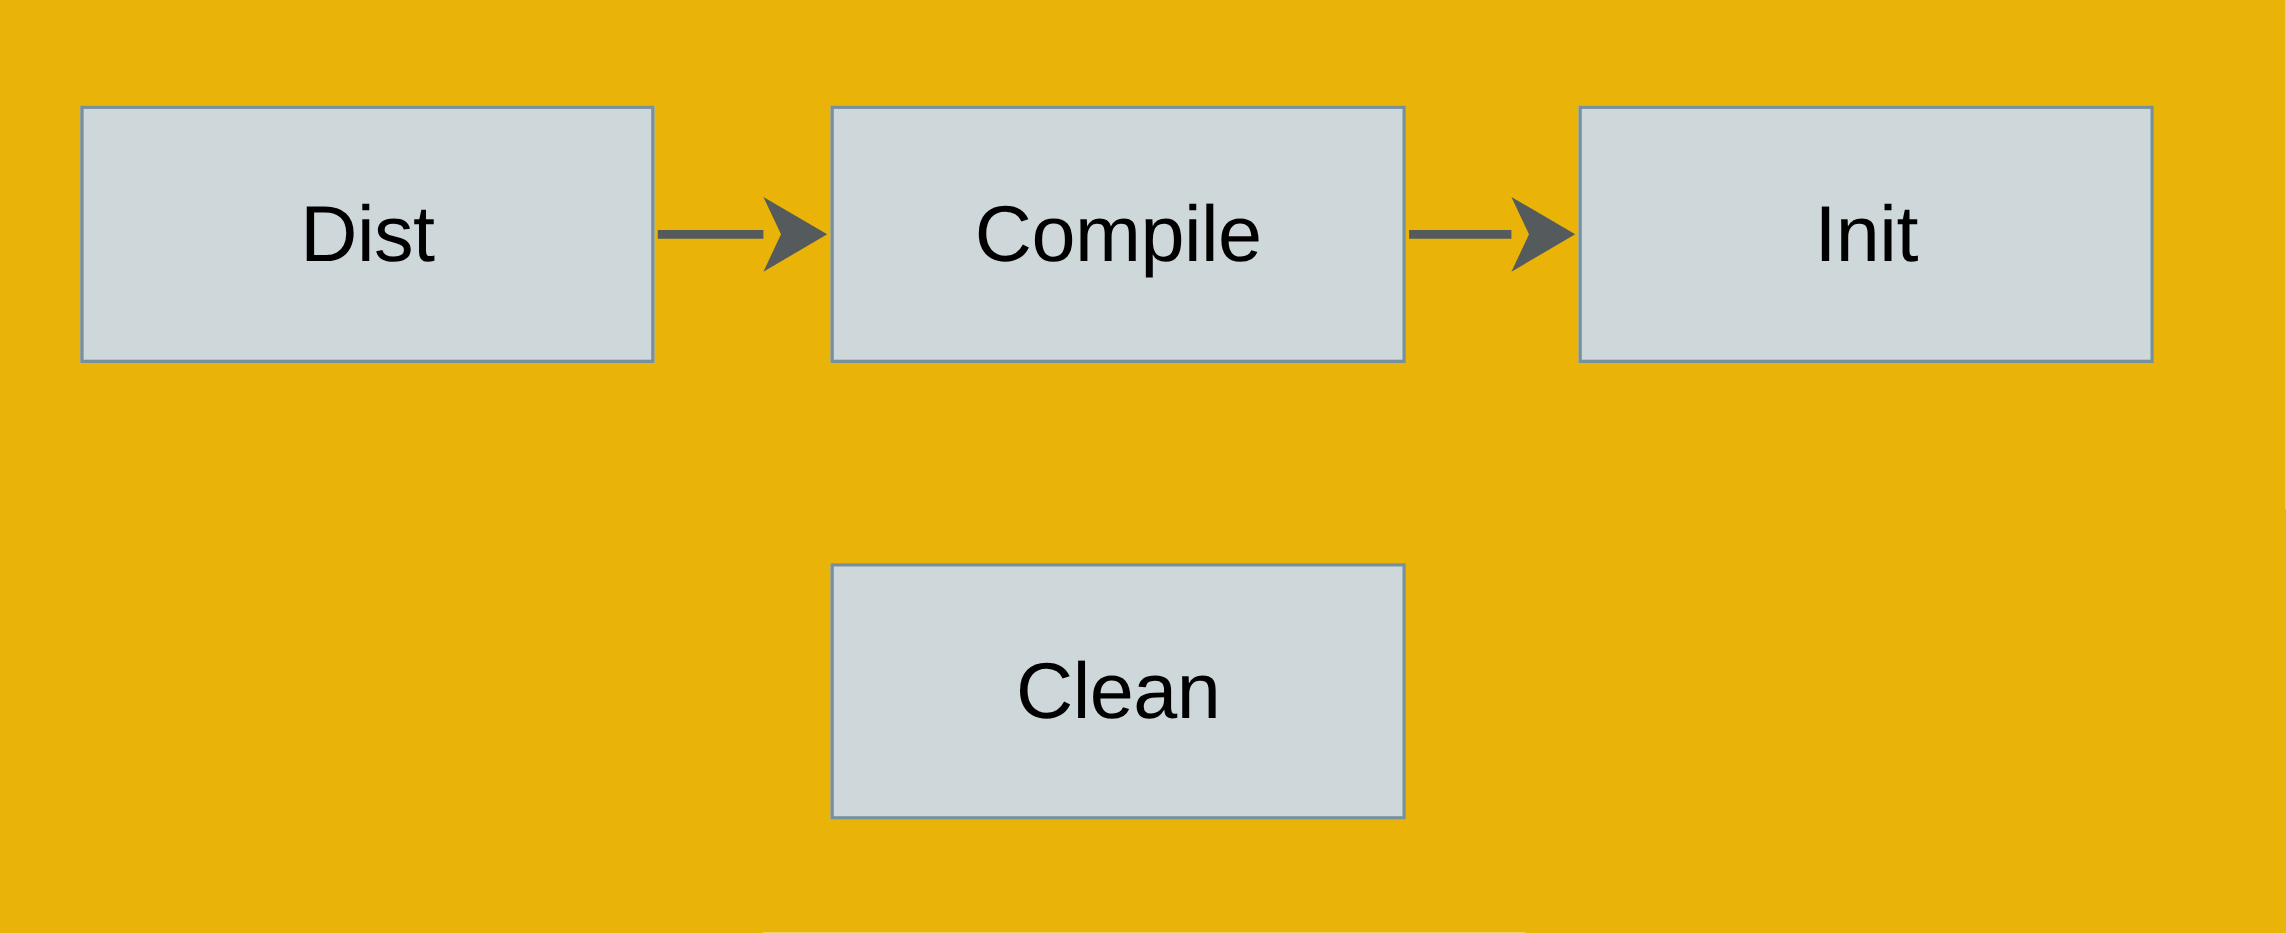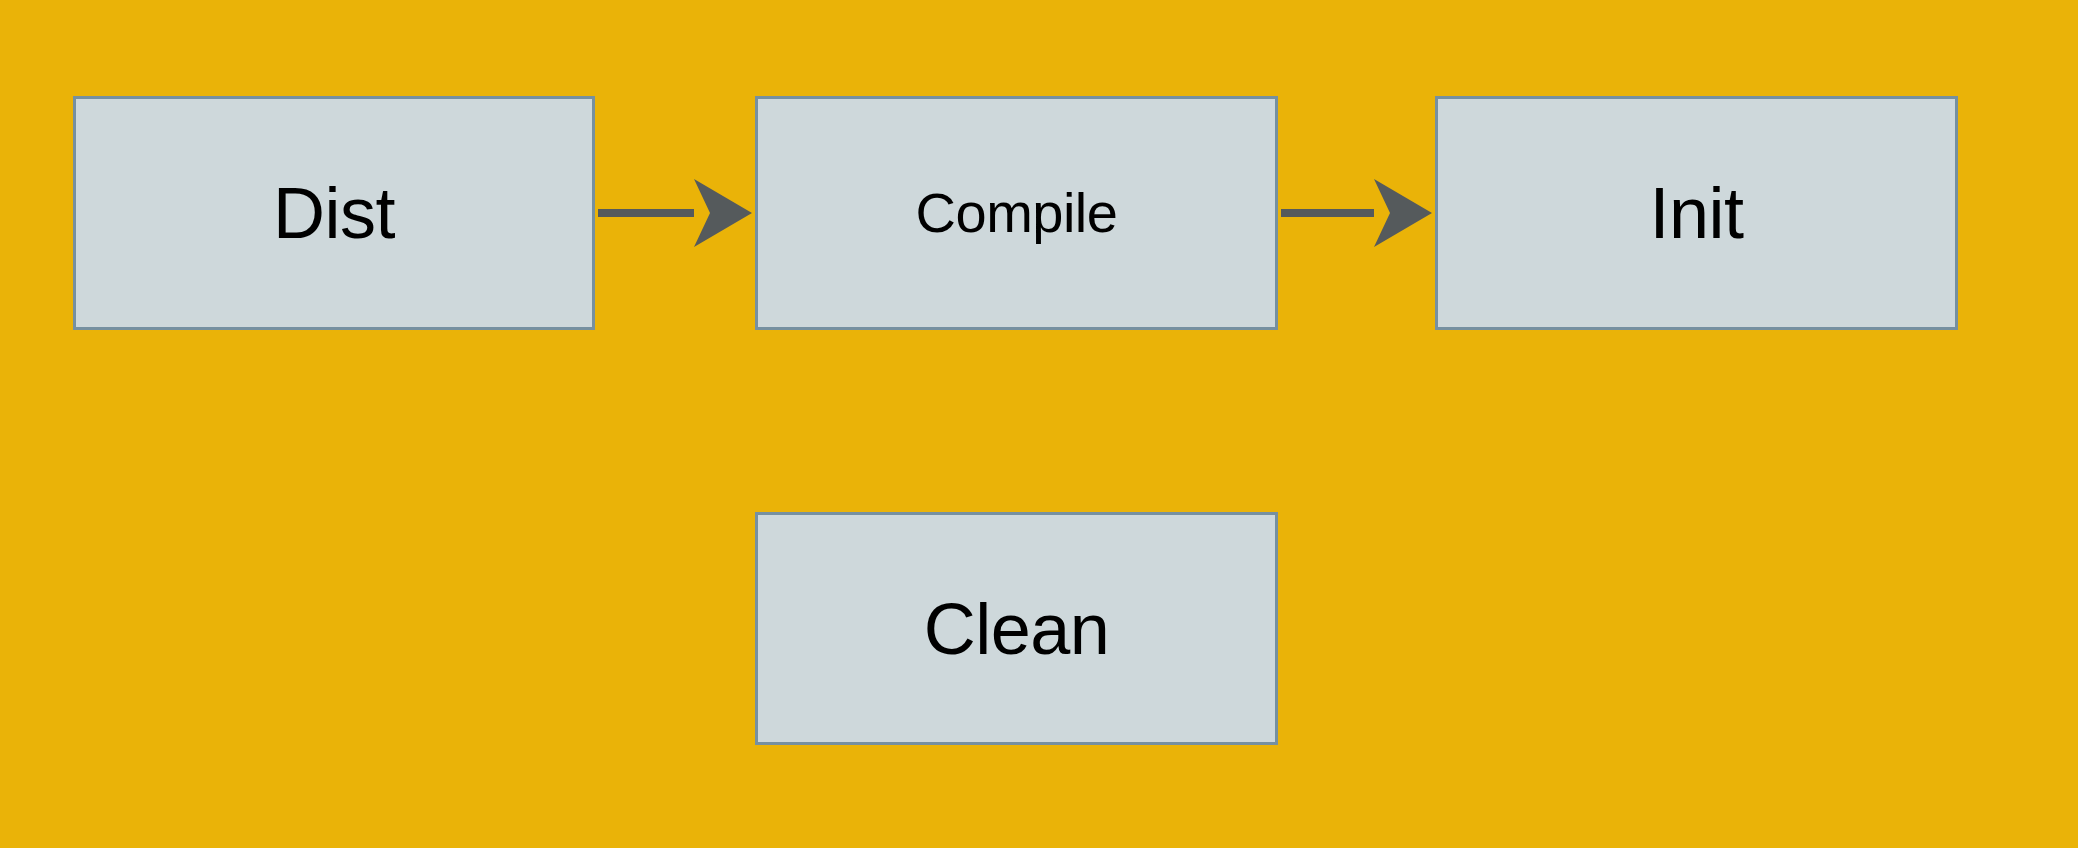--- a/index.html
+++ b/index.html
@@ -66,21 +66,21 @@
         <path d="M 1281 213 L 1374 213" class="edge-path" stroke="#555a5c" stroke-width="8"></path>
         <path d="M 1432 213 L 1374 247 L 1390 213 L 1374 179 Z" class="edge-head" fill="#555a5c"></path>
       </g>
   </svg>
 
   <div class="node" id="node-dist" style="left: 73px; top: 96px; width: 522px; height: 234px; background: rgb(206, 216, 219); border-color: rgb(118, 144, 160); border-width: 3px;">
     <span class="node-label" style="font-size: 72px; color: rgb(0, 0, 0);">Dist</span>
   </div>
 
   <div class="node" id="node-compile" style="left: 755px; top: 96px; width: 523px; height: 234px; background: rgb(206, 216, 219); border-color: rgb(118, 144, 160); border-width: 3px;">
-    <span class="node-label" style="font-size: 56px; color: rgb(0, 0, 0);">Compile</span>
+    <span class="node-label" style="font-size: 72px; color: rgb(0, 0, 0);">Compile</span>
   </div>
 
   <div class="node" id="node-clean" style="left: 755px; top: 512px; width: 523px; height: 233px; background: rgb(206, 216, 219); border-color: rgb(118, 144, 160); border-width: 3px;">
     <span class="node-label" style="font-size: 72px; color: rgb(0, 0, 0);">Clean</span>
   </div>
 
   <div class="node" id="node-init" style="left: 1435px; top: 96px; width: 523px; height: 234px; background: rgb(206, 216, 219); border-color: rgb(118, 144, 160); border-width: 3px;">
     <span class="node-label" style="font-size: 72px; color: rgb(0, 0, 0);">Init</span>
   </div>
 

